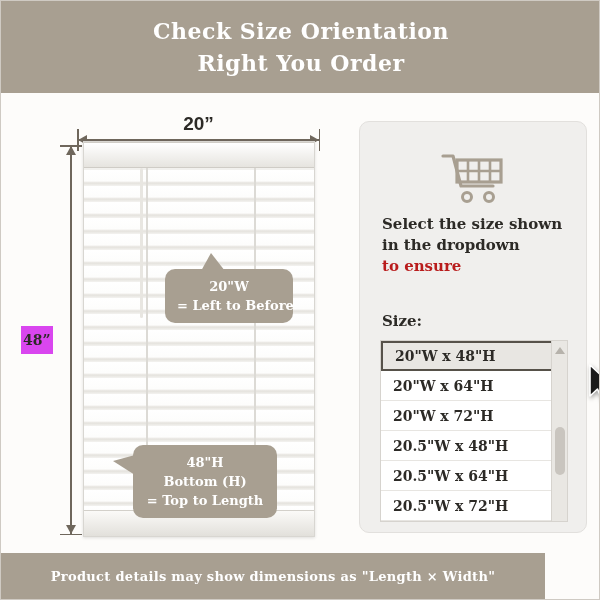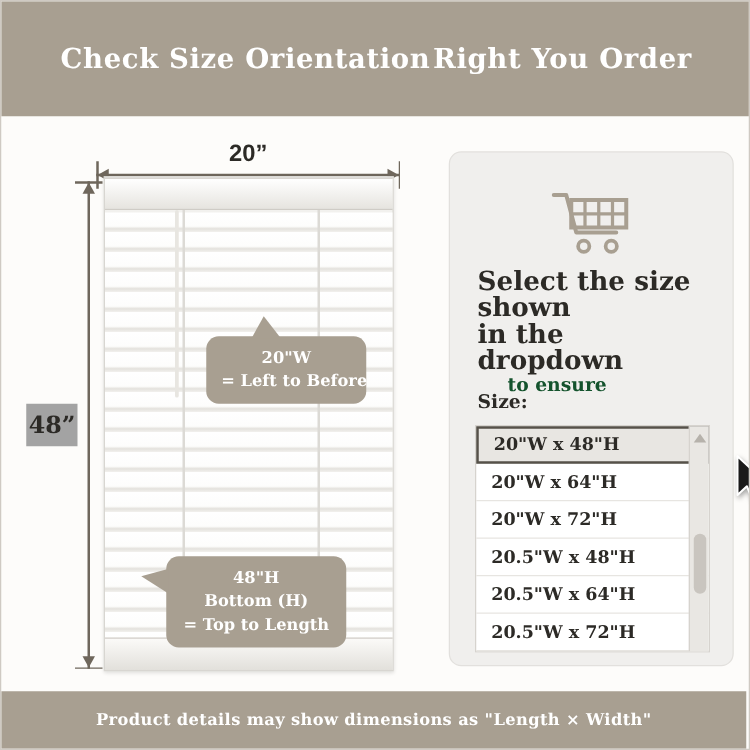--- a/index.html
+++ b/index.html
@@ -23,39 +23,39 @@
     overflow: hidden;
   }
   
   .header {
     position: absolute;
     left: 0; top: 0;
     width: 600px;
     height: 92px;
     background: #a89f91;
     display: flex;
-    flex-direction: row;
+    flex-direction: column;
     align-items: center;
     justify-content: center;
     gap: 2px;
   }
   .header .line {
     color: #ffffff;
     font-family: "DejaVu Serif", serif;
     font-weight: bold;
     font-size: 22px;
     letter-spacing: 0.5px;
     line-height: 30px;
     text-align: center;
   }
   
   .footer {
     position: absolute;
     left: 0; bottom: 0;
-    width: 596px;
+    width: 544px;
     height: 46px;
     background: #a89f91;
     display: flex;
     align-items: center;
     justify-content: center;
   }
   .footer .txt {
     color: #ffffff;
     font-family: "DejaVu Serif", serif;
     font-weight: bold;
@@ -146,25 +146,25 @@
     border-left: 5px solid transparent;
     border-right: 5px solid transparent;
   }
   .dim-height .arrow.t { top: 1px; border-bottom: 9px solid #6f675c; }
   .dim-height .arrow.b { bottom: 1px; border-top: 9px solid #6f675c; }
   .dim-height .label {
     position: absolute;
     left: -38px;
     top: 50%;
     transform: translateY(-50%);
-    background: #a3a3a3;
+    background: #d946ef;
     padding: 6px 2px;
     font-family: "DejaVu Serif", serif;
     font-weight: bold;
-    font-size: 19px;
+    font-size: 14px;
     color: #2c2a26;
   }
   
   .blind {
     position: absolute;
     left: 68px;
     top: 40px;
     width: 232px;
     height: 396px;
     background: #f2f1ee;
@@ -286,33 +286,32 @@
   }
   .instruction {
     position: absolute;
     left: 22px;
     top: 92px;
     width: 192px;
   }
   .instruction .strong {
     font-family: "DejaVu Serif", serif;
     font-weight: bold;
-    font-size: 21px;
+    font-size: 15px;
     color: #2c2a26;
     line-height: 21px;
     display: block;
   }
   .instruction .muted {
     font-family: "DejaVu Serif", serif;
     font-weight: bold;
     font-size: 15px;
-    color: #14532d;
+    color: #b91c1c;
     line-height: 21px;
     display: block;
-    margin-left: 24px;
   }
   .size-label {
     position: absolute;
     left: 22px;
     top: 190px;
     font-family: "DejaVu Serif", serif;
     font-weight: bold;
     font-size: 15px;
     color: #2c2a26;
   }

